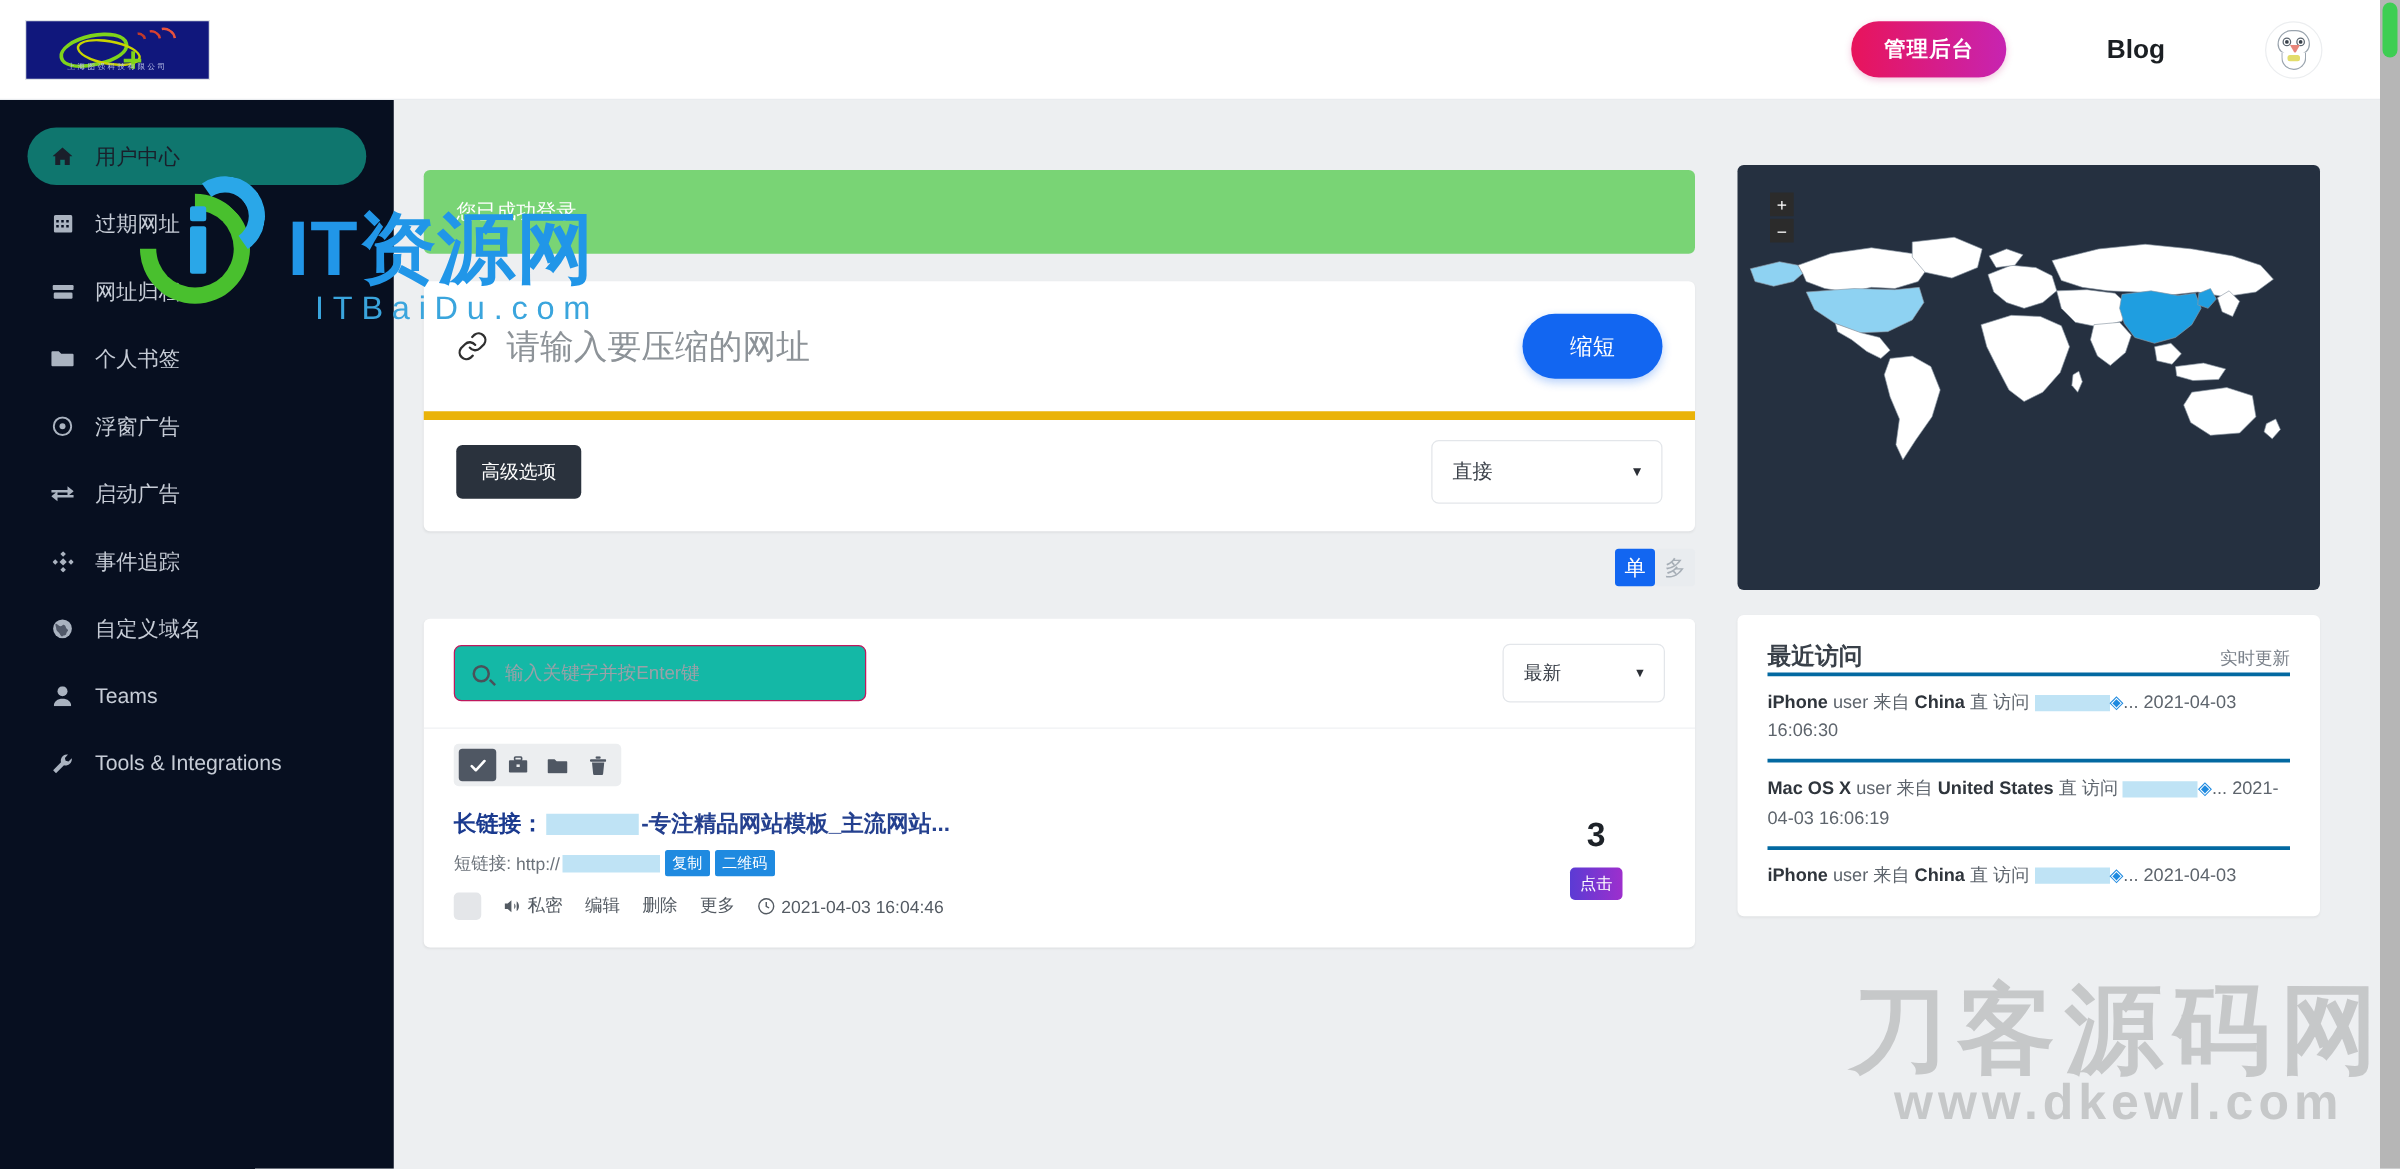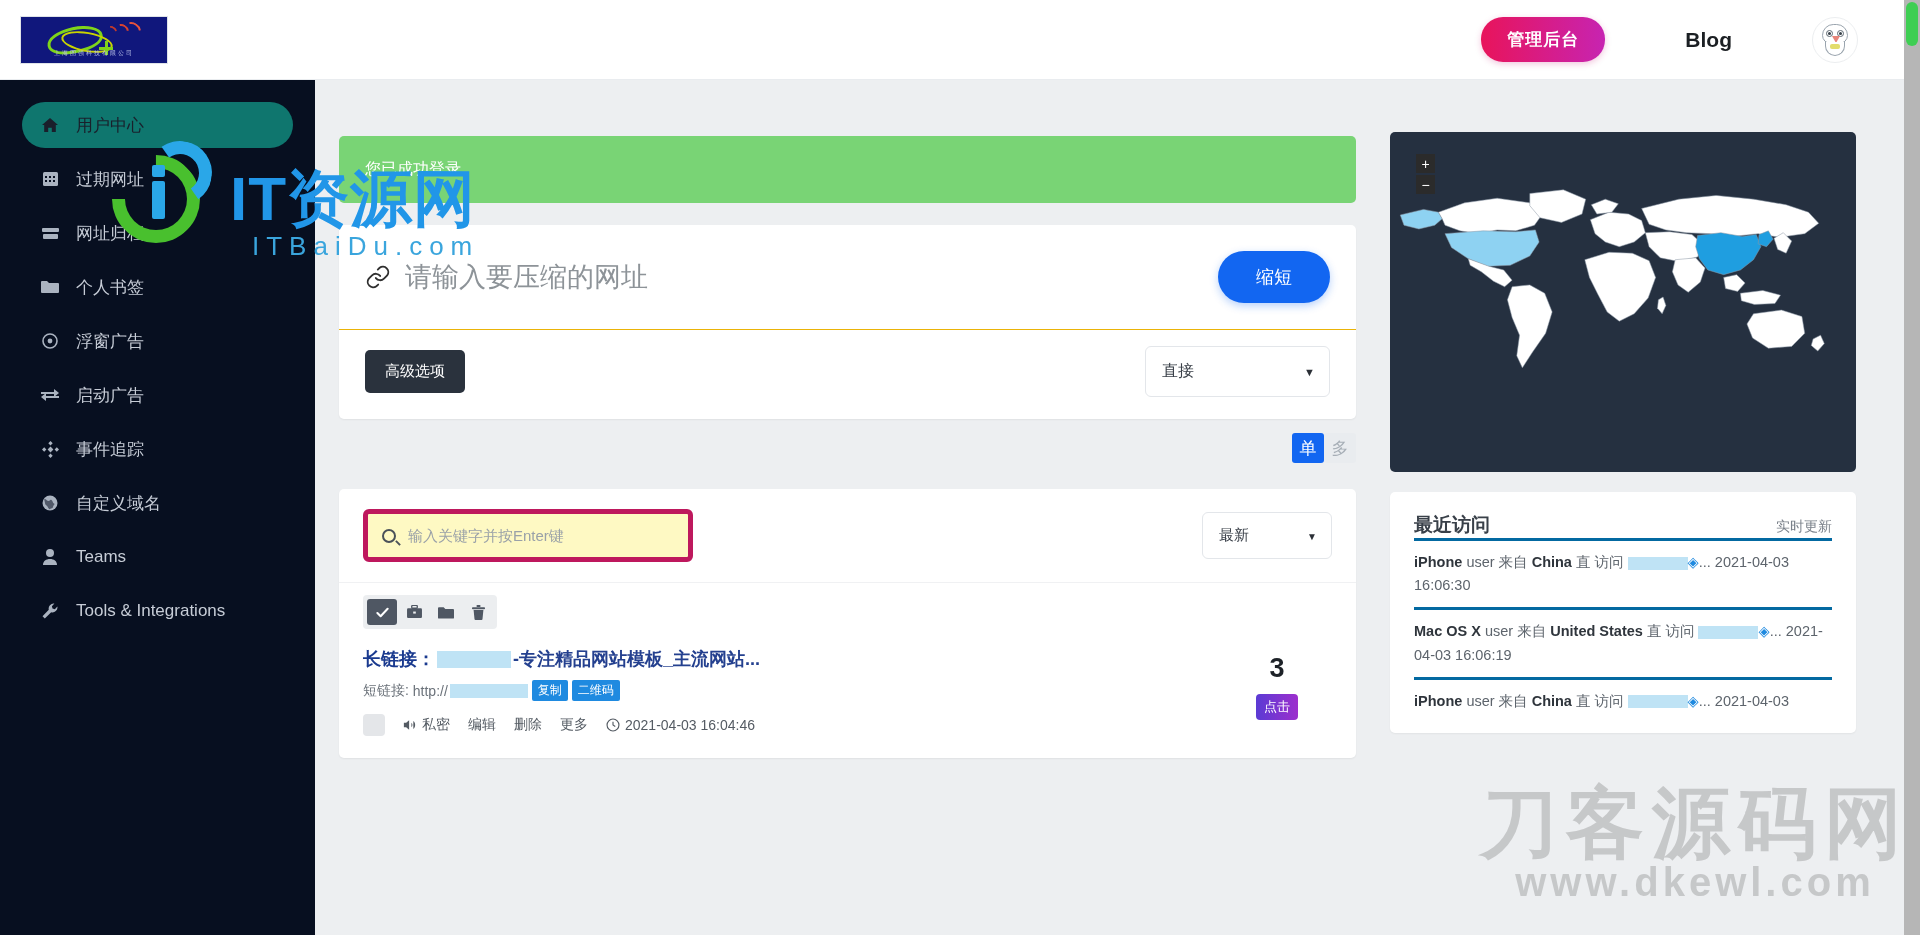--- a/index.html
+++ b/index.html
@@ -159,21 +159,21 @@
     font-family: inherit; background: transparent;
   }
   .url-input::placeholder { color: #8d9398; }
   .shorten-btn {
     background: #1266f1; color: #fff; border: none;
     padding: 14px 38px; font-size: 18px; border-radius: 26px;
     cursor: pointer; box-shadow: 0 3px 8px rgba(18,102,241,.3);
   }
   .adv-row {
     display: flex; align-items: center; justify-content: space-between;
-    padding: 16px 26px 22px 26px; border-top: 1px solid #eab308;
+    padding: 16px 26px 22px 26px; border-top: 7px solid #eab308;
   }
   .adv-btn {
     background: #2a323d; color: #fff; border: none;
     padding: 12px 20px; font-size: 15px; border-radius: 5px; cursor: pointer;
   }
   .select-box {
     position: relative; width: 185px;
     border: 1px solid #e3e6ea; border-radius: 6px;
     padding: 14px 16px; font-size: 16px; color: #3a4049;
     background: #fff; cursor: pointer;
@@ -192,21 +192,21 @@
   .mode-btn.on  { background: #1266f1; color: #fff; font-weight: 500; }
   .mode-btn.off { background: #e9ecef; color: #a6aeb6; }
 
   .list-card { margin-top: 26px; }
   .list-head {
     display: flex; align-items: center; justify-content: space-between;
     padding: 20px 24px; border-bottom: 1px solid #f0f1f3;
   }
   .search-wrap {
     position: relative; width: 330px;
-    border: 5px solid #be185d; border-radius: 6px; background: #fef9c3;
+    border: 1px solid #be185d; border-radius: 6px; background: #14b8a6;
   }
   .search-wrap input {
     width: 100%; border: none; outline: none; background: transparent;
     padding: 13px 12px 13px 40px; font-size: 15px; color: #3a4049;
     font-family: inherit;
   }
   .search-wrap input::placeholder { color: #9aa1a8; }
   .search-ic {
     position: absolute; left: 14px; top: 50%; transform: translateY(-50%);
     width: 14px; height: 14px; border: 2px solid #4a5159; border-radius: 50%;

